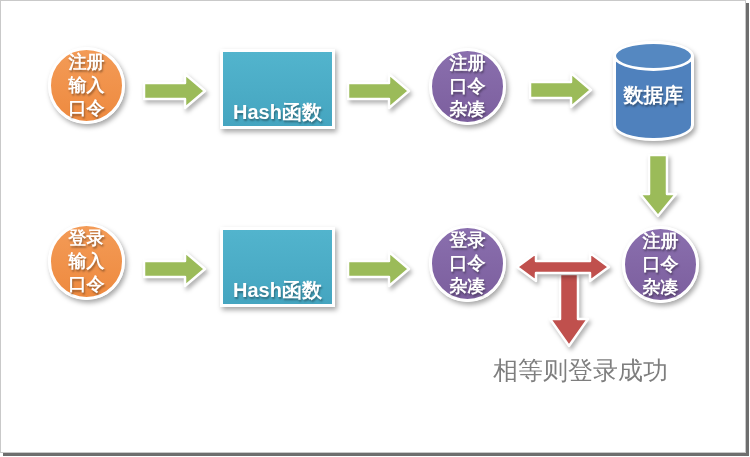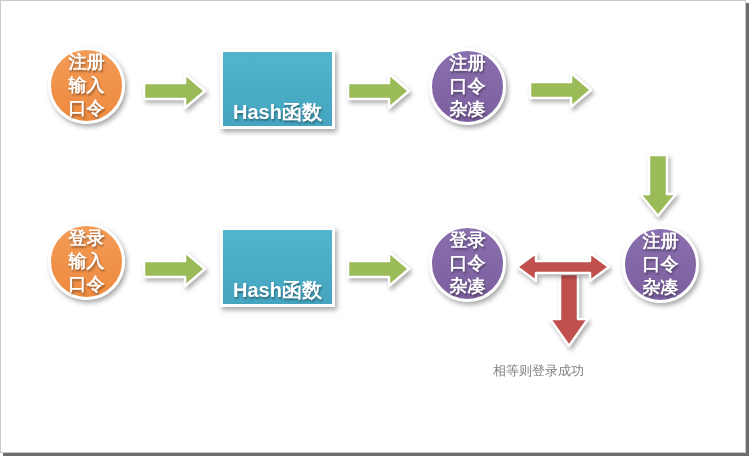--- a/index.html
+++ b/index.html
@@ -90,21 +90,21 @@
     stroke-width: 2.5;
     stroke-linejoin: round;
   }
   .green-fill { fill: #9bbb59; }
   .red-fill { fill: #c0504d; }
   .result-text {
     position: absolute;
     left: 492px;
     top: 356px;
     color: #7e7e7e;
-    font-size: 13px;
+    font-size: 25px;
     line-height: 27px;
     white-space: nowrap;
   }
 </style>
 </head>
 <body>
 
 <div id="stage">
   <div class="frame">
 
@@ -129,20 +129,23 @@
     <div class="shape circle circle-purple" style="left:428px;top:47px">
       <span>注册</span>
       <span>口令</span>
       <span>杂凑</span>
     </div>
 
     <svg class="arrow" style="left:528px;top:70px" width="64" height="38" viewBox="0 0 64 38">
       <polygon class="green-fill" points="1,11 42,11 42,2 62,19 42,36 42,27 1,27"></polygon>
     </svg>
 
+    <div class="shape cylinder" style="left:612px;top:40px">
+      <span class="cyl-label">数据库</span>
+    </div>
 
     <svg class="arrow" style="left:637px;top:153px" width="40" height="64" viewBox="0 0 40 64">
       <polygon class="green-fill" points="11,1 11,40 2,40 20,62 38,40 29,40 29,1"></polygon>
     </svg>
 
     <div class="shape circle circle-orange" style="left:47px;top:222px">
       <span>登录</span>
       <span>输入</span>
       <span>口令</span>
     </div>

